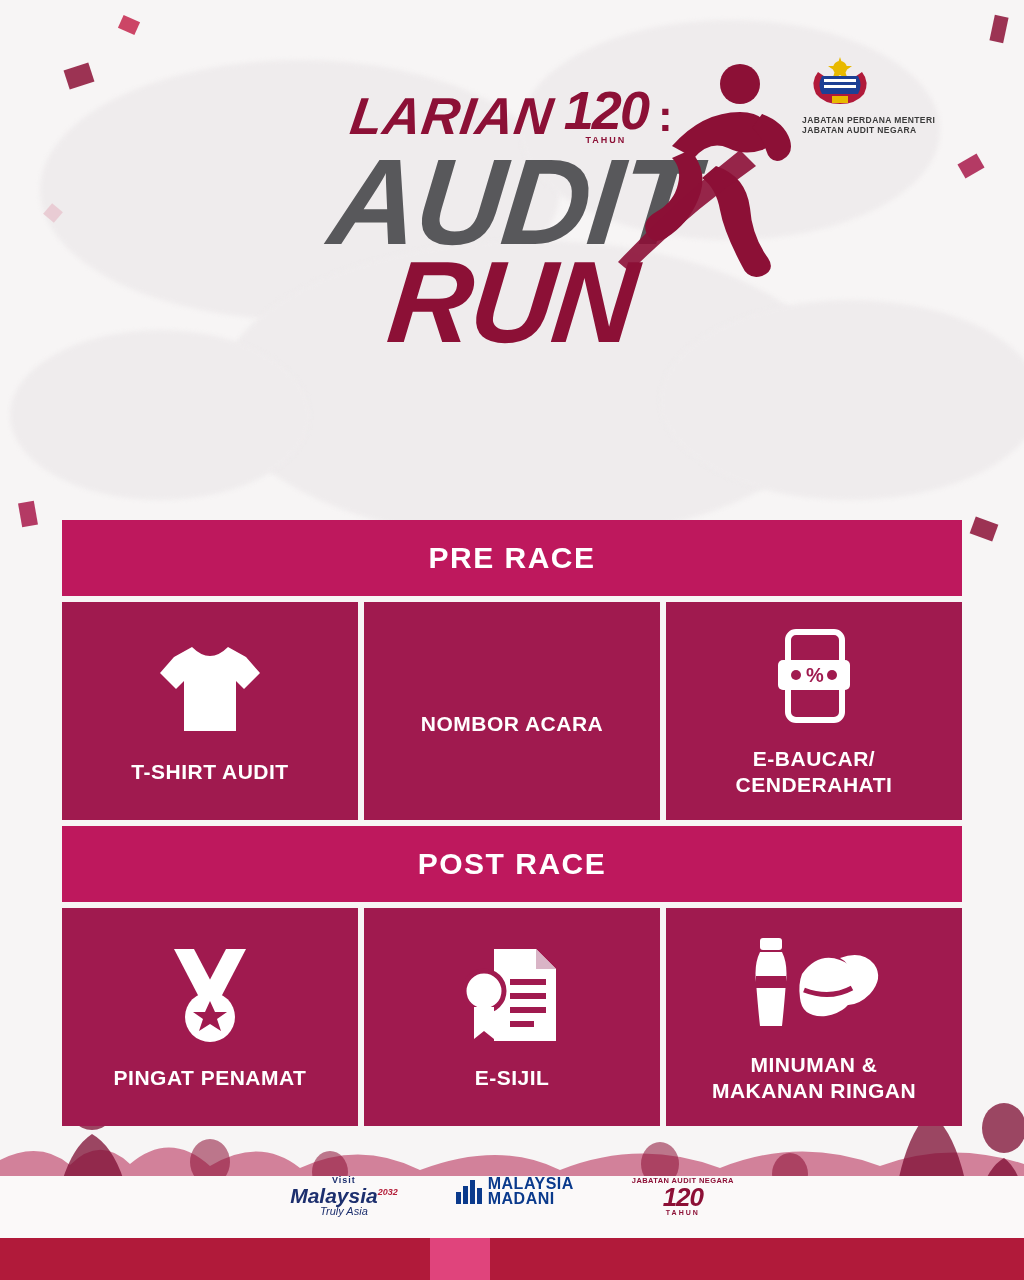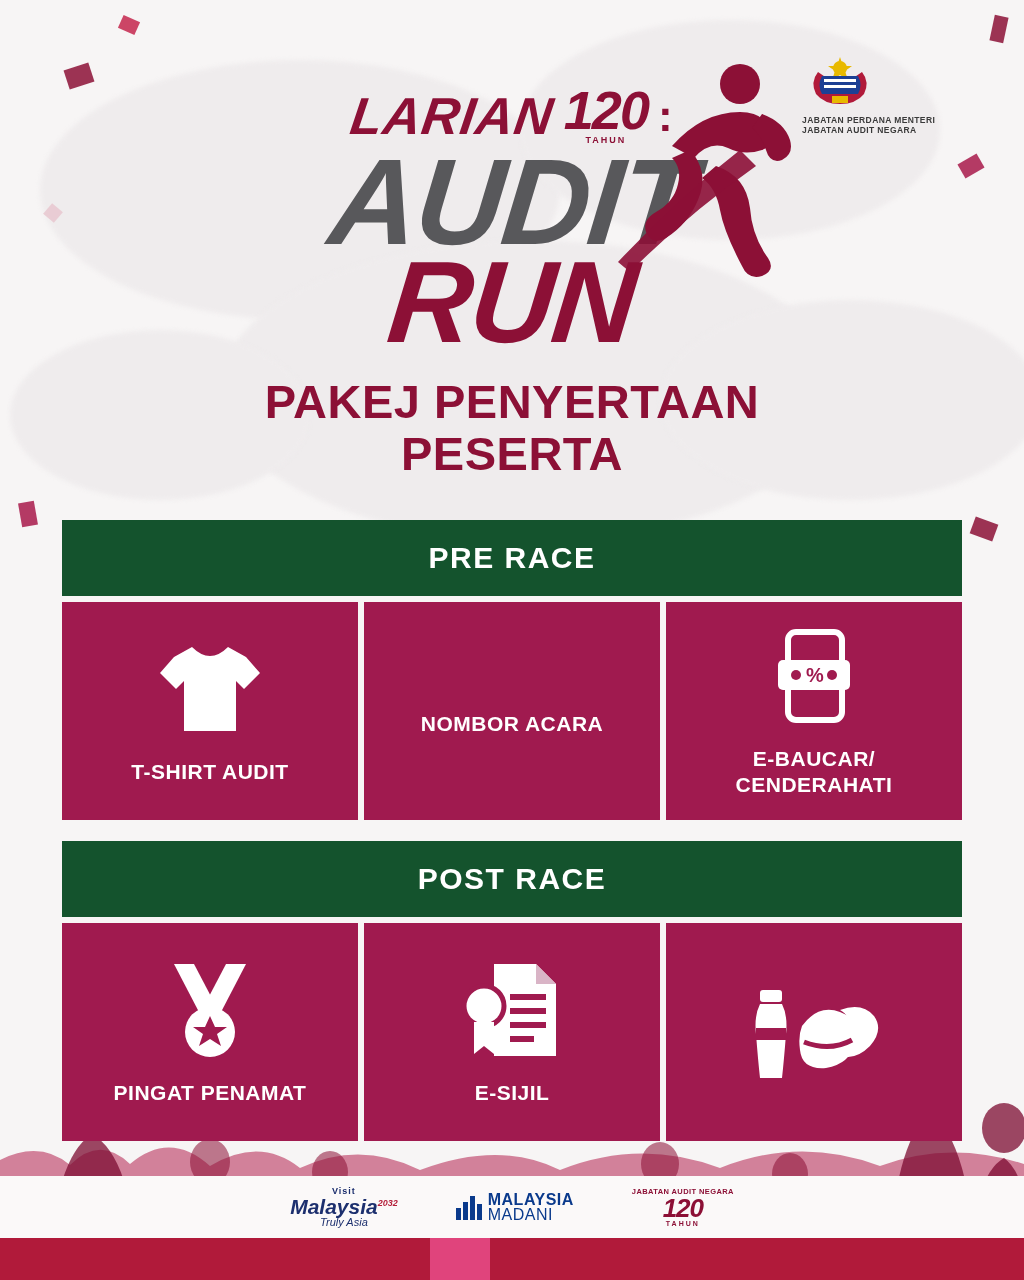--- a/index.html
+++ b/index.html
@@ -99,59 +99,59 @@
     margin-top: 26px;
     font-size: 47px; font-weight: 800; color: #8c1036;
     line-height: 52px; letter-spacing: .5px;
   }
 
   
   .packages {
     position: absolute; left: 62px; top: 520px; width: 900px;
   }
   .band {
-    background: #14532d; color: #fff;
+    background: #be185d; color: #fff;
     text-align: center; font-weight: 800; font-size: 30px;
     letter-spacing: 1.5px; padding: 21px 11px;
   }
   .row {
     display: flex; gap: 6px; margin-top: 6px;
   }
   .band + .row { margin-top: 6px; }
   .cell {
     flex: 1; background: #a01a4f;
     display: flex; flex-direction: column;
     align-items: center; justify-content: center;
     padding: 26px 10px 22px; min-height: 218px;
   }
   .cell .ic { height: 96px; display: flex; align-items: center; justify-content: center; }
   .cell .lbl {
     margin-top: 22px; color: #fff; font-weight: 800;
     font-size: 21px; letter-spacing: .5px; text-align: center; line-height: 26px;
   }
-  .band.post { margin-top: 21px; }
+  .band.post { margin-top: 6px; }
 
   
   .footer {
     position: absolute; left: 0; bottom: 42px; width: 1024px; height: 62px;
     background: #fbf9f9;
-    display: flex; align-items: center; justify-content: center; gap: 58px;
+    display: flex; align-items: flex-start; justify-content: center; gap: 58px;
   }
   .fl { display: flex; align-items: center; gap: 6px; }
   .vm { text-align: center; color: #1c2f6e; line-height: 1; }
   .vm .v1 { font-size: 9px; font-weight: 700; letter-spacing: 1px; color:#1c2f6e; }
   .vm .v2 { font-size: 21px; font-weight: 700; font-style: italic; color:#1c2f6e;}
   .vm .v2 sup { font-size: 9px; color:#b41f3a; }
   .vm .v3 { font-size: 11px; font-style: italic; color:#1c2f6e; }
   .mm { display: flex; align-items: center; gap: 6px; }
   .mm .bars { display: flex; align-items: flex-end; gap: 2px; height: 26px;}
   .mm .bars i { display:block; width:5px; background:#0a3a8c; }
   .mm .txt { line-height: 15px; }
   .mm .txt .t1 { font-size: 16px; font-weight: 800; color: #0a3a8c; letter-spacing: .5px;}
-  .mm .txt .t2 { font-size: 16px; font-weight: 400; color: #0a3a8c; letter-spacing: .5px;}
+  .mm .txt .t2 { font-size: 16px; font-weight: 700; color: #0a3a8c; letter-spacing: .5px;}
   .jan120 { text-align: center; color: #8c1036; }
   .jan120 .j1 { font-size: 7.5px; font-weight: 700; letter-spacing: .4px; }
   .jan120 .j2 { font-size: 26px; font-weight: 800; font-style: italic; line-height: 24px; letter-spacing: -1px;}
   .jan120 .j3 { font-size: 7px; font-weight: 700; letter-spacing: 2px; }
 
   .bottombar {
     position: absolute; left: 0; bottom: 0; width: 1024px; height: 42px;
     display: flex;
   }
   .bottombar div { height: 100%; }
@@ -222,24 +222,20 @@
     <div class="larian-row">
       <span class="larian">LARIAN</span>
       <span class="num120">
         <span class="big">120</span>
         <span class="tiny">TAHUN</span>
       </span>
       <span class="colon">:</span>
     </div>
     <div class="audit">AUDIT</div>
     <div class="run">RUN</div>
-    <div class="subtitle">
-      <div>PAKEJ PENYERTAAN</div>
-      <div>PESERTA</div>
-    </div>
   </div>
 
   <div class="runner">
     <svg viewBox="0 0 200 230" width="200" height="230" aria-hidden="true">
       <g fill="#8c1036">
         <circle cx="128" cy="30" r="20"></circle>
         <path d="M60 92 q30 -34 68 -34 q22 0 30 16 q8 16 -8 22 q-18 6 -34 -2 q-18 -8 -34 10 z"></path>
         <path d="M150 60 q22 8 28 26 q4 14 -8 20 q-12 4 -16 -10 q-4 -14 -14 -22 z"></path>
         <path d="M78 96 q20 22 8 50 q-10 24 -32 38 q-14 8 -20 -6 q-4 -12 10 -20 q18 -10 22 -28 q4 -16 -6 -26 z"></path>
         <path d="M104 112 q30 10 34 42 q2 28 18 50 q8 12 -6 18 q-14 4 -20 -10 q-18 -34 -22 -56 q-4 -22 -18 -32 z"></path>
@@ -316,20 +312,22 @@
         <div class="ic">
           <svg width="140" height="100" viewBox="0 0 140 100" aria-hidden="true">
             <rect x="16" y="6" width="22" height="12" rx="3" fill="#ffffff"></rect>
             <path d="M16 20 q-6 12 -4 30 q2 26 4 44 h22 q2 -18 4 -44 q2 -18 -4 -30 z" fill="#ffffff"></path>
             <rect x="12" y="44" width="30" height="12" fill="#a01a4f"></rect>
             <path d="M58 42 q16 -22 38 -14 q22 8 16 30 q-6 22 -30 26 q-24 2 -26 -18 q-2 -14 2 -24 z" fill="#ffffff"></path>
             <path d="M96 26 q22 -8 34 6 q10 14 -4 30 q-14 14 -28 10 q14 -16 10 -30 q-4 -12 -12 -16 z" fill="#ffffff"></path>
             <path d="M60 58 q26 10 48 -2" stroke="#a01a4f" stroke-width="5" fill="none"></path>
           </svg>
         </div>
+        <div class="lbl" style="white-space:pre-line">MINUMAN &amp;
+MAKANAN RINGAN</div>
       </div>
     </div>
   </div>
 
   <div class="footer">
 
     <div class="fl">
       <div class="vm">
         <div class="v1">Visit</div>
         <div class="v2">

